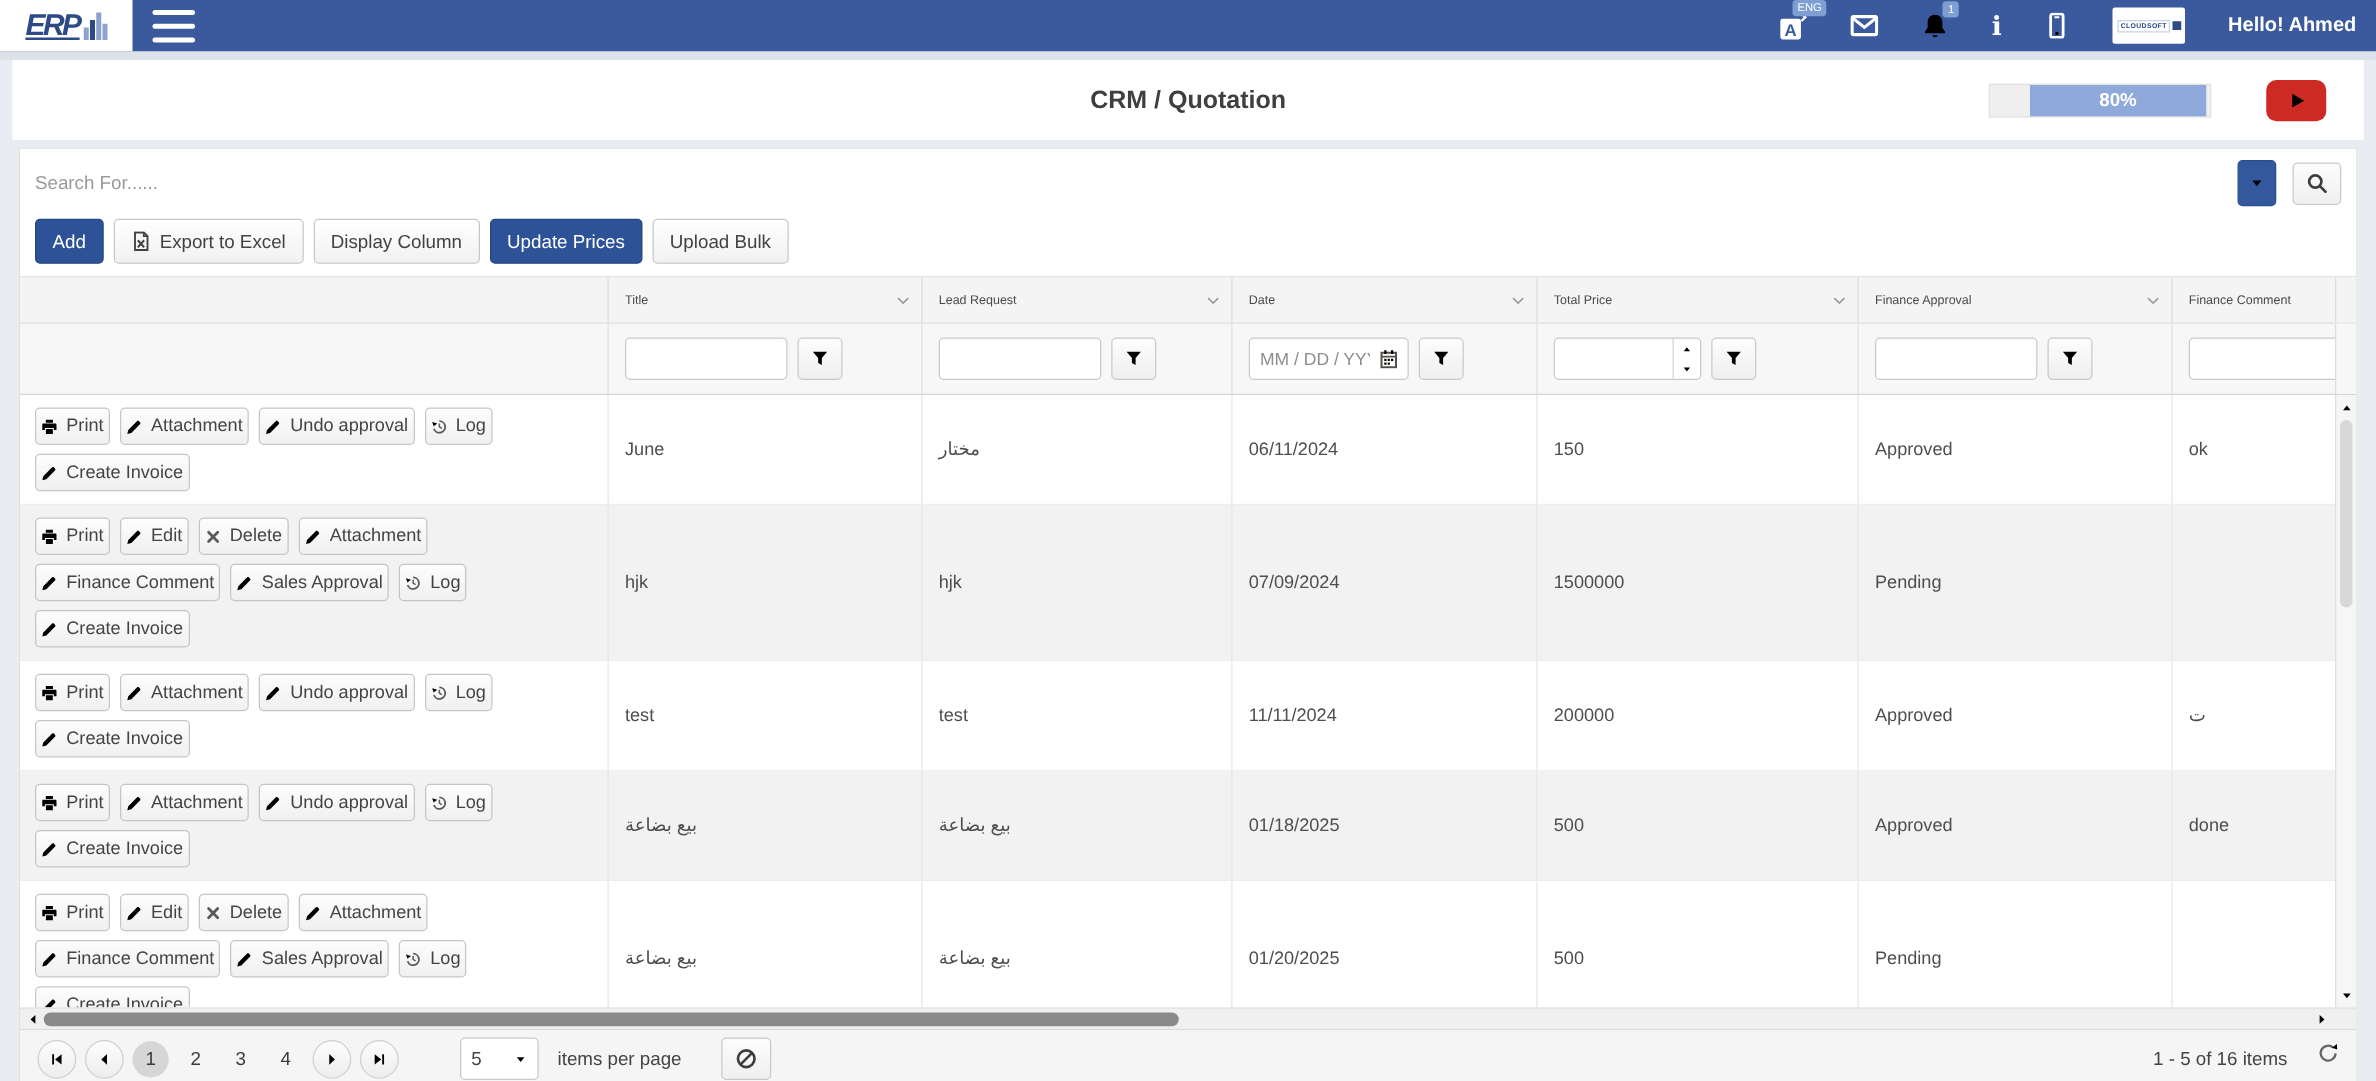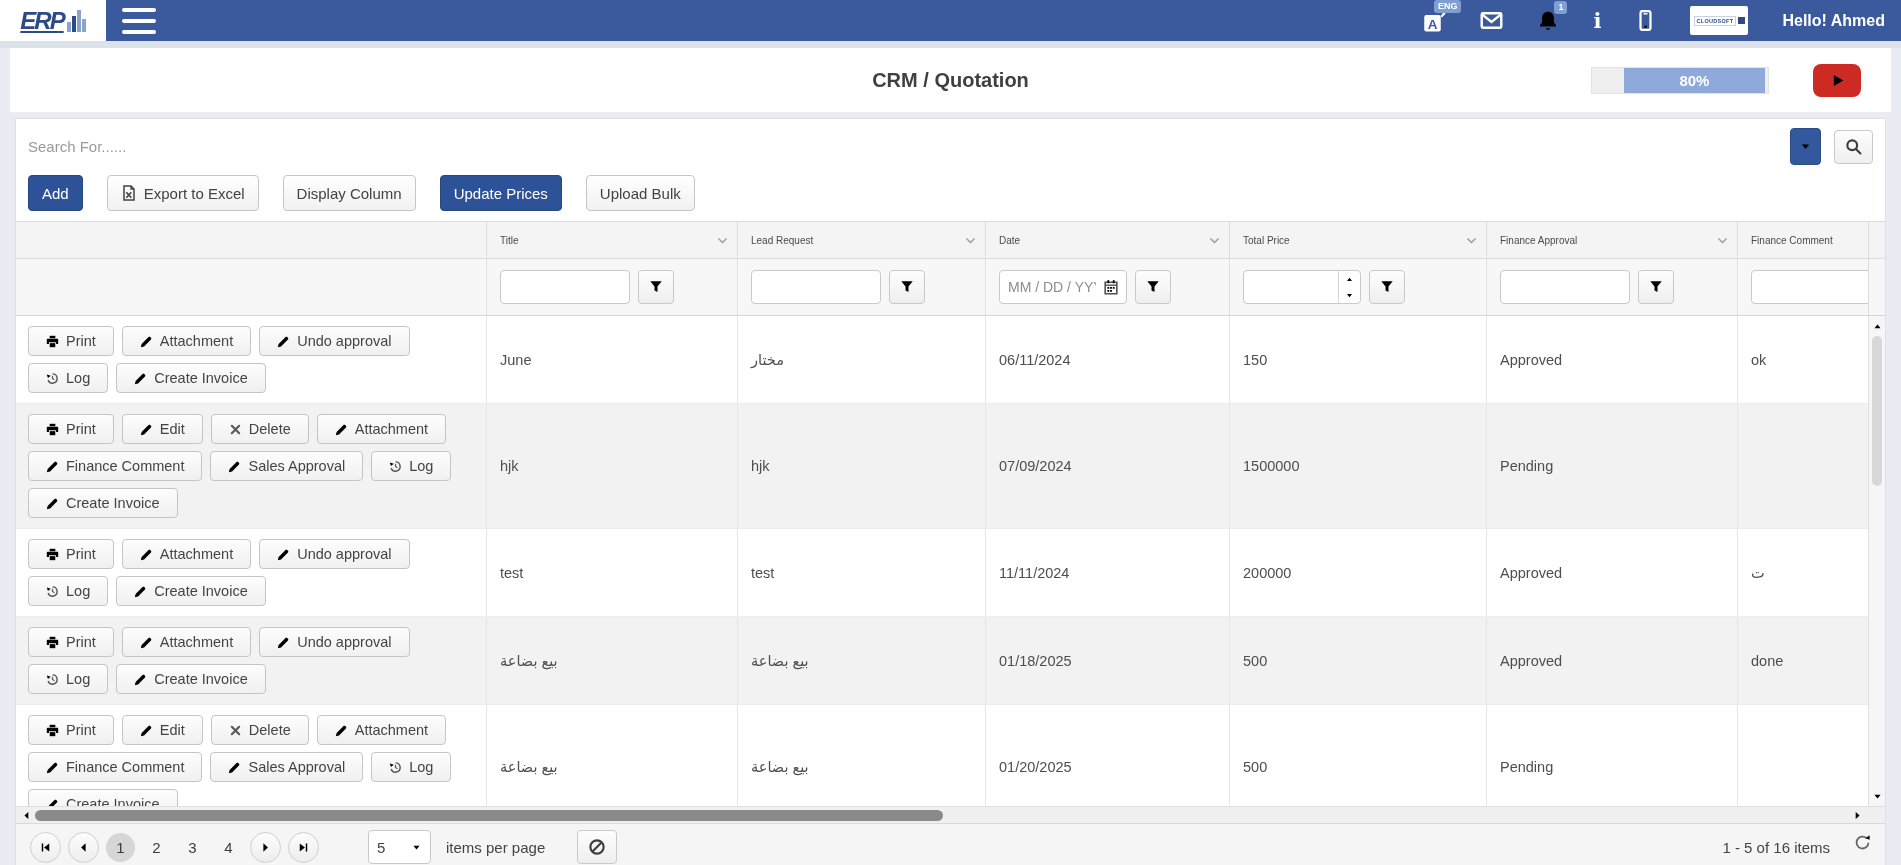--- a/index.html
+++ b/index.html
@@ -13,21 +13,21 @@
   .logo-box { width:106px; height:41px; background:#fff; display:flex; align-items:center; justify-content:center; gap:3px; }
   .logo-text { font-size:24px; font-weight:bold; color:#2d4a87; letter-spacing:-2px; font-style:italic;text-decoration:underline; }
   .logo-building { display:flex; align-items:flex-end; gap:1px; height:22px; }
   .logo-building i { display:block; width:4px; background:#8ba3cd; }
   .logo-building i:nth-child(1){height:10px;} .logo-building i:nth-child(2){height:16px;background:#2d4a87;}
   .logo-building i:nth-child(3){height:22px;} .logo-building i:nth-child(4){height:13px;}
   .hamburger { margin-left:16px; width:34px; height:26px; display:flex; flex-direction:column; justify-content:space-between; background:none; border:none; }
   .hamburger i { display:block; height:4px; background:#fff; border-radius:2px; }
   .nav-right { margin-left:auto; display:flex; align-items:center; gap:34px; padding-right:16px; }
   .nav-ico { position:relative; background:none; border:none; color:#fff; display:flex; align-items:center; }
-  .nav-badge { position:absolute; top:-9px; right:-15px; background:#7f9ed2; color:#fff; font-size:9px; font-weight:bold; padding:1px 4px; border-radius:3px; line-height:11px; }
+  .nav-badge { position:absolute; top:-9px; right:-15px; background:#7f9ed2; color:#fff; font-size:9px; font-weight:normal; padding:1px 4px; border-radius:3px; line-height:11px; }
   .nav-badge.small { right:-8px; padding:1px 4px; }
   .info-i { font-size:21px; font-weight:800; color:#fff; font-family:"DejaVu Serif",serif; line-height:20px; }
   .brand-box { width:58px; height:29px; background:#fff; border-radius:2px; display:flex; align-items:center; justify-content:center; gap:2px; }
   .brand-mini { font-size:5.5px; font-weight:bold; color:#2d4a87; border:1px solid #c9d2e4; padding:1px 2px; letter-spacing:.3px; }
   .brand-sq { width:7px; height:7px; background:#2d4a87; }
   .greeting { color:#fff; font-size:16px; font-weight:bold; }
 
   .top-strip { height:7px; background:#dde1ea; }
 
   
@@ -39,21 +39,21 @@
 
   
   .card { margin:6px 15px 0 15px; background:#fff; border:1px solid #e0e0e0; }
 
   .search-row { display:flex; align-items:center; padding:9px 12px 8px 12px; gap:13px; }
   .search-input { flex:1; height:36px; border:none; outline:none; font-size:15px; color:#444; font-family:inherit; }
   .search-input::placeholder { color:#9a9a9a; }
   .dd-btn { width:31px; height:37px; background:#33589e; border:1px solid #2c4d8c; border-radius:4px; color:#fff; display:flex; align-items:center; justify-content:center; }
   .search-btn { width:39px; height:34px; background:linear-gradient(#fdfdfd,#efefef); border:1px solid #c9c9c9; border-radius:4px; color:#3d3d3d; display:flex; align-items:center; justify-content:center; }
 
-  .toolbar { display:flex; align-items:center; gap:24px; padding:2px 12px 10px 12px; }
+  .toolbar { display:flex; align-items:center; gap:8px; padding:2px 12px 10px 12px; }
   .tb-btn { height:36px; padding:0 13px; font-size:15px; border-radius:4px; display:flex; align-items:center; gap:7px;
             background:linear-gradient(#ffffff,#f1f1f1); border:1px solid #c6c6c6; color:#424242; }
   .tb-btn.primary { background:#2e5298; border-color:#27477f; color:#fff; }
 
   
   .grid { border-top:1px solid #dcdcdc; }
   .grid-header { display:flex; background:#f4f4f4; border-bottom:1px solid #dcdcdc; height:37px; }
   .hcell { position:relative; display:flex; align-items:center; padding:0 26px 0 13px; font-size:10px; color:#4a4a4a; border-left:1px solid #dcdcdc; overflow:hidden; white-space:nowrap; }
   .hcell .chev { position:absolute; right:8px; top:12px; color:#9a9a9a; }
   .col-actions { width:470px; border-left:none !important; }
@@ -72,21 +72,21 @@
   .num-wrap .f-input { width:100%; padding-right:26px; }
   .spin { position:absolute; right:1px; top:1px; width:22px; height:32px; border-left:1px solid #d5d5d5; display:flex; flex-direction:column; }
   .spin button { flex:1; background:none; border:none; color:#555; display:flex; align-items:center; justify-content:center; }
 
   .grid-bodywrap { display:flex; height:490px; }
   .grid-main { width:1854px; overflow:hidden; }
   .grid-row { display:flex; border-bottom:1px solid #ededed; background:#fff; }
   .grid-row.alt { background:#f2f2f2; }
   .grid-cell { font-size:14.5px; color:#4e4e4e; display:flex; align-items:center; padding:0 13px; border-left:1px solid #e6e6e6; overflow:hidden; }
   .actions-cell { width:470px; border-left:none; padding:10px 12px; display:flex; flex-wrap:wrap; gap:7px 8px; align-items:flex-start; align-content:flex-start; }
-  .row-btn { height:30px; padding:0 17px; font-size:14.5px; border-radius:4px; display:flex; align-items:center; gap:7px;
+  .row-btn { height:30px; padding:0 4px; font-size:14.5px; border-radius:4px; display:flex; align-items:center; gap:7px;
              background:linear-gradient(#fdfdfd,#f0f0f0); border:1px solid #c5c5c5; color:#444; }
   .row-btn svg { color:#5a5a5a; }
 
   .vscroll { width:17px; background:#f6f6f6; border-left:1px solid #e0e0e0; position:relative; }
   .vscroll .arr { position:absolute; left:0; width:16px; height:16px; background:none; border:none; color:#888; display:flex; align-items:center; justify-content:center; }
   .vscroll .arr.up { top:2px; } .vscroll .arr.down { bottom:2px; }
   .v-thumb { position:absolute; left:3px; top:20px; width:10px; height:150px; background:#d8d8d8; border-radius:5px; }
 
   .hscroll { height:17px; background:#f0f0f0; border-top:1px solid #e0e0e0; position:relative; }
   .hscroll .arr { position:absolute; top:0; width:16px; height:16px; background:none; border:none; color:#777; display:flex; align-items:center; justify-content:center; }

